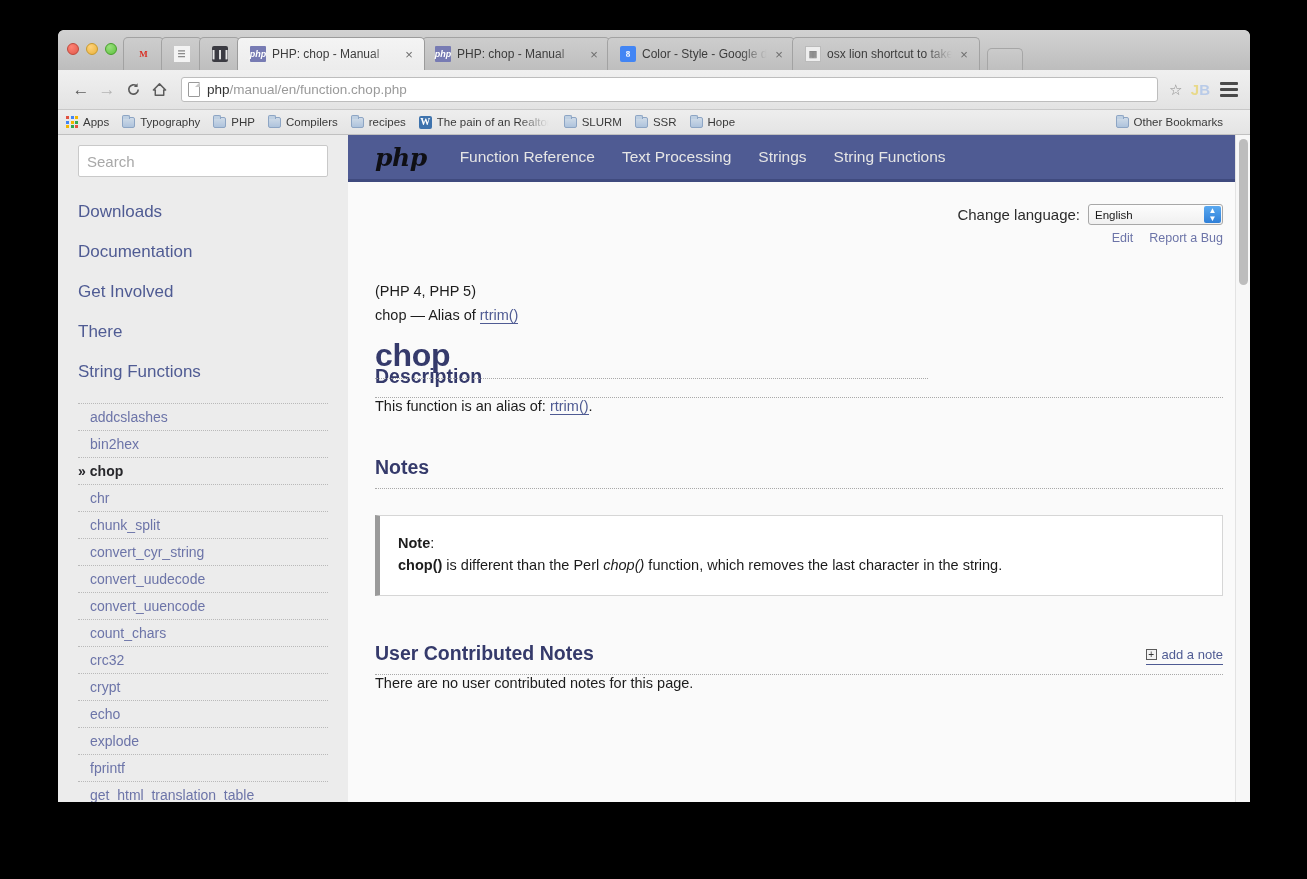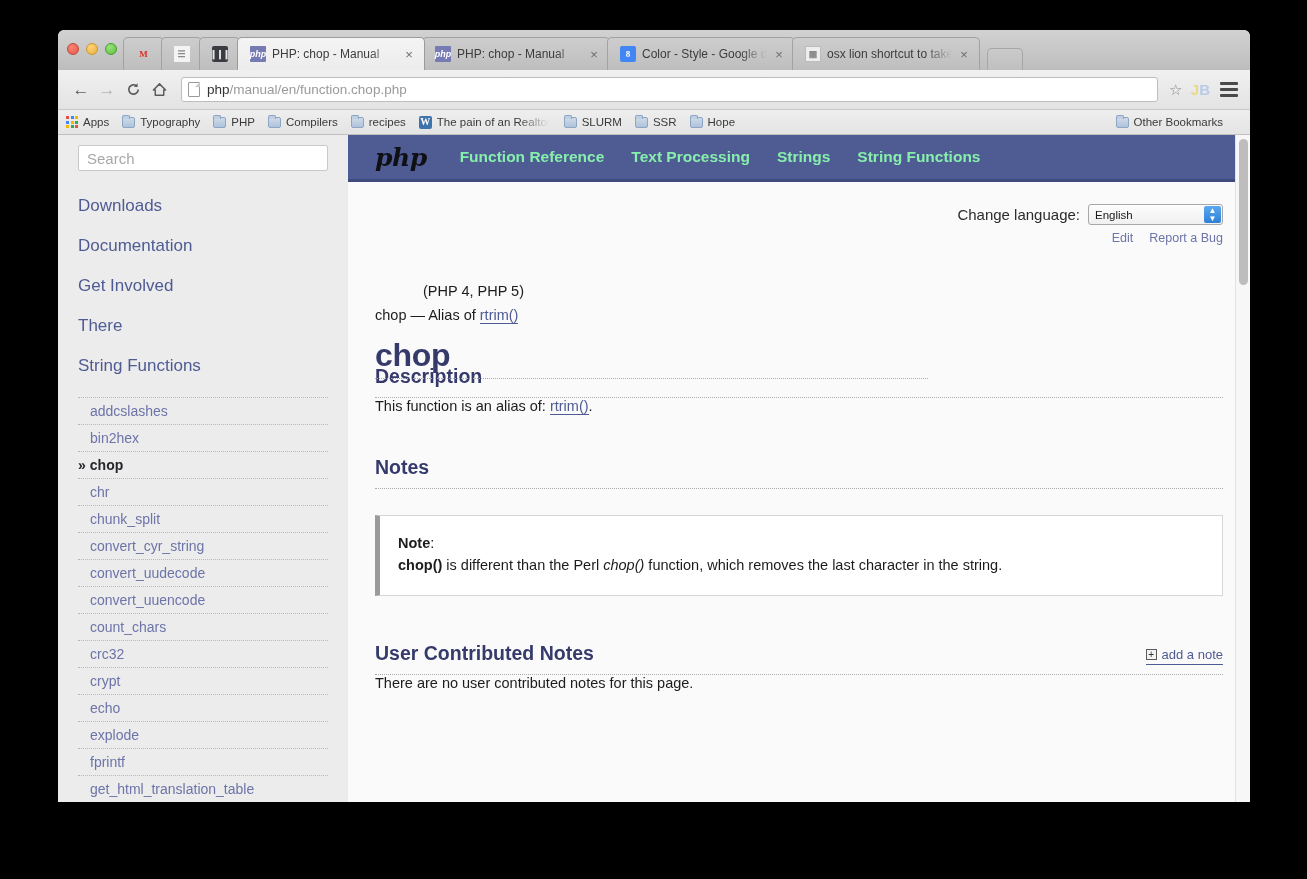--- a/index.html
+++ b/index.html
@@ -204,21 +204,21 @@
 
   
   #sidebar {
     width: 290px; flex: 0 0 290px;
     background: #ececec;
     padding: 0 20px;
     overflow: hidden;
   }
   #searchbox {
     margin-top: 10px;
-    height: 26px;
+    height: 32px;
     background: #fff;
     border: 1px solid #c9c9c9;
     border-radius: 2px;
     display: flex; align-items: center;
     padding: 0 8px;
     color: #a8a8a8;
     font-size: 15px;
   }
   .navlink {
     display: block;
@@ -253,21 +253,21 @@
   }
   #phplogo {
     color: #0f0f14;
     font-family: "DejaVu Serif", serif;
     font-style: italic; font-weight: bold;
     font-size: 25px;
     margin-right: 33px;
     letter-spacing: -0.5px;
   }
   .navitem {
-    color: #86efac; font-size: 15.5px; font-weight: bold;
+    color: #e5e5e5; font-size: 15.5px; font-weight: normal;
     margin-right: 27px; text-decoration: none; white-space: nowrap;
   }
 
   #doc { padding: 0 27px 0 27px; }
 
   #langrow {
     display: flex; justify-content: flex-end; align-items: center;
     padding-top: 22px;
     font-size: 15px; color: #2b2b2b;
   }
@@ -301,21 +301,21 @@
     position: absolute; left: 27px; top: 202px;
     color: #353a6b;
     font-size: 32px; font-weight: bold;
     letter-spacing: -0.3px;
   }
   #titlerule {
     position: absolute; left: 27px; top: 243px; width: 553px;
     border-bottom: 1px dotted #a9a9a9;
   }
 
-  #versions { margin-top: 38px; font-size: 14.5px; color: #1c1c1c; margin-left: 48px; }
+  #versions { margin-top: 38px; font-size: 14.5px; color: #1c1c1c; }
   #aliasline { margin-top: 8px; font-size: 14.5px; color: #1c1c1c; }
 
   a.fnlink {
     color: #4f5b93;
     text-decoration: none;
     border-bottom: 1px solid #4f5b93;
   }
 
   h2.sect {
     color: #353a6b;

